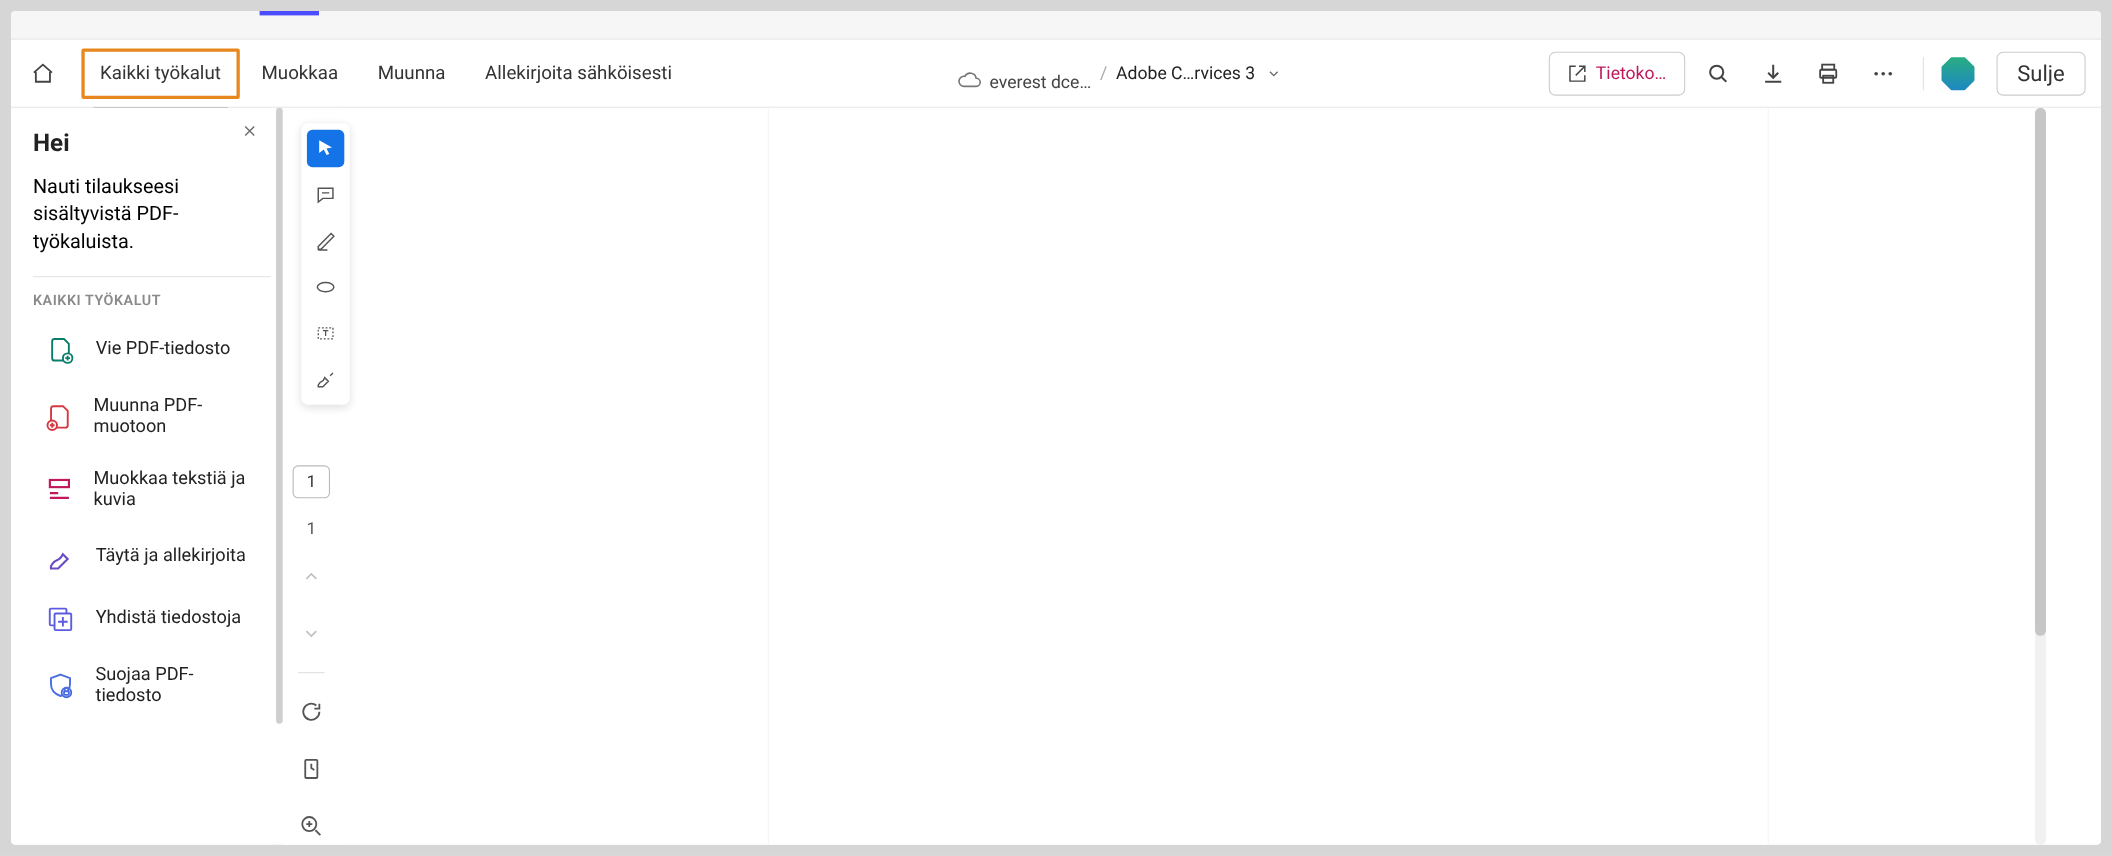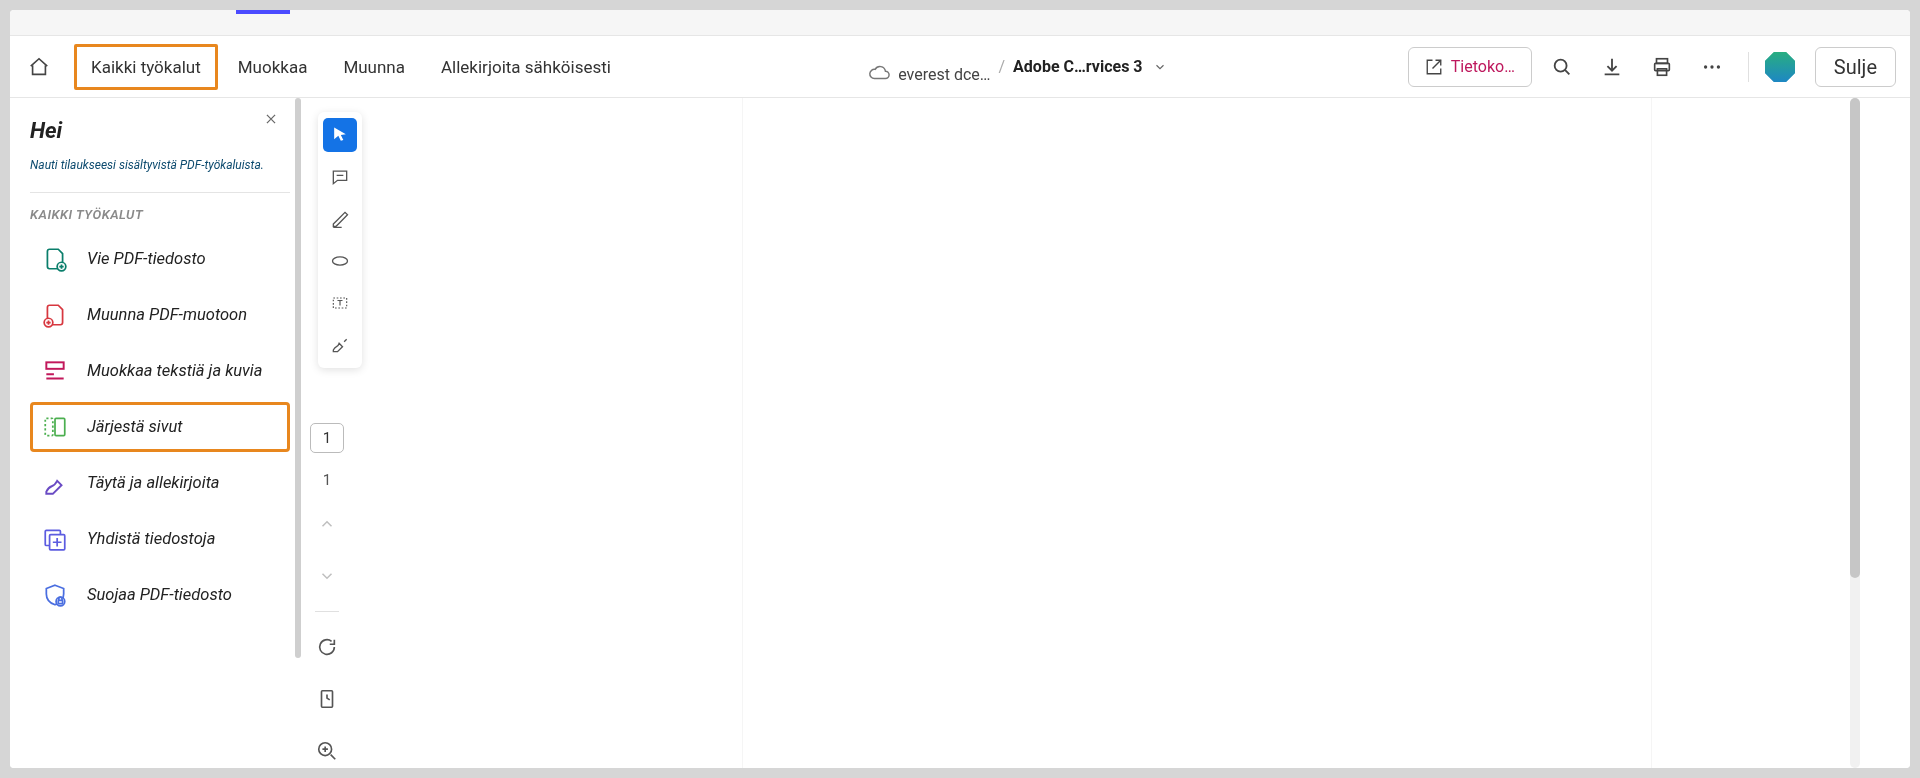--- a/index.html
+++ b/index.html
@@ -10,34 +10,34 @@
   .top-bar { height: 62px; display: flex; align-items: center; padding: 0 14px; border-bottom: 1px solid #e6e6e6; }
   .home-btn { width: 30px; height: 30px; display:flex; align-items:center; justify-content:center; color:#444; cursor:pointer; }
   .menu-group { display:flex; align-items:center; gap: 4px; margin-left: 20px; }
   .menu-item { padding: 10px 14px; font-size: 17px; color:#333; cursor:pointer; border:2px solid transparent; border-radius:4px; }
   .menu-item.highlighted { border:3px solid #e8871e; border-radius:2px; }
   .menu-item.active-underline { position: relative; }
   .menu-item.active-underline::after { content:""; position:absolute; left:8px; right:8px; bottom:-14px; height:3px; background:#222; }
   .center-crumbs { flex:1; display:flex; align-items:center; justify-content:center; gap:8px; color:#444; font-size:16px; }
   .crumb-cloud { display:flex; align-items:flex-end; gap:8px; cursor:pointer;margin-top:12px; }
   .crumb-sep { color:#aaa; }
-  .crumb-doc { font-weight:700; color:#222; display:flex; align-items:center; gap:10px; cursor:pointer; }
+  .crumb-doc { font-weight:400; color:#222; display:flex; align-items:center; gap:10px; cursor:pointer; }
   .right-actions { display:flex; align-items:center; gap:10px; }
   .btn-outline { height:40px; border:1px solid #ccc; border-radius:6px; background:#fff; display:flex; align-items:center; gap:8px; padding:0 16px; font-size:16px; color:#be185d; cursor:pointer; }
   .icon-btn { width:40px; height:40px; display:flex; align-items:center; justify-content:center; color:#444; cursor:pointer; border-radius:6px; }
   .divider-vert { width:1px; height:30px; background:#e0e0e0; margin:0 6px; }
   .avatar { width:30px; height:30px; border-radius:6px; background:linear-gradient(135deg,#2bb673 0%,#1b7fd1 100%); transform: rotate(45deg); border-radius:4px; }
   .avatar-wrap { width:30px; height:30px; display:flex; align-items:center; justify-content:center; overflow:hidden; }
   .close-btn { height:40px; border:1px solid #ccc; border-radius:6px; background:#fff; padding:0 18px; font-size:20px; color:#333; cursor:pointer; margin-left:10px; }
 
   .body-area { flex:1; display:flex; position:relative; overflow:hidden; }
-  .left-panel { width:284px; background:#fff; padding: 20px 4px 0 20px; position:relative;font-style:italic; }
+  .left-panel { width:240px; background:#fff; padding: 20px 4px 0 20px; position:relative; }
   .panel-close { position:absolute; top:14px; right:16px; color:#6b6b6b; cursor:pointer; font-size:18px; }
   .panel-title { font-size:22px; font-weight:700; color:#222; margin-bottom:14px; }
-  .panel-sub { font-size:12px; color:#0c4a6e; line-height:1.4; margin-bottom:18px; }
+  .panel-sub { font-size:18px; color:#000000; line-height:1.4; margin-bottom:18px; }
   .panel-divider { border:none; border-top:1px solid #e4e4e4; margin-bottom:14px; }
   .panel-heading { font-size:13px; letter-spacing:0.5px; color:#8a8a8a; font-weight:600; margin-bottom:12px; }
   .tool-list { display:flex; flex-direction:column; gap:6px; }
   .tool-item { display:flex; align-items:center; gap:18px; padding:8px 8px; border-radius:4px; cursor:pointer; border:3px solid transparent; }
   .tool-item.highlighted { border:3px solid #e8871e; }
   .tool-item .ticon { width:28px; height:28px; display:flex; align-items:center; justify-content:center; }
   .tool-item .tlabel { font-size:16.5px; color:#222; }
 
   .panel-resizer { width:8px; background:transparent; position:relative; cursor:ew-resize; }
   .panel-resizer::after { content:""; position:absolute; left:1px; top:0; bottom:110px; width:6px; background:#cfcfcf; border-radius:3px; }
@@ -188,29 +188,20 @@
         <div class="tool-item">
           <span class="ticon">
             <svg width="26" height="26" viewBox="0 0 24 24" fill="none" stroke="#c2185b" stroke-width="1.8">
                 <rect x="4" y="4" width="16" height="6"></rect>
                 <path d="M4 15h7M4 19h16"></path>
               </svg>
           </span>
           <span class="tlabel">Muokkaa tekstiä ja kuvia</span>
         </div>
 
-        <div class="tool-item highlighted">
-          <span class="ticon">
-            <svg width="26" height="26" viewBox="0 0 24 24" fill="none" stroke="#4caf50" stroke-width="1.6">
-                <rect x="12" y="4" width="9" height="16" rx="1"></rect>
-                <rect x="3" y="4" width="7" height="16" rx="1" stroke-dasharray="2 2"></rect>
-              </svg>
-          </span>
-          <span class="tlabel">Järjestä sivut</span>
-        </div>
 
         <div class="tool-item">
           <span class="ticon">
             <svg width="26" height="26" viewBox="0 0 24 24" fill="none" stroke="#6a4bc4" stroke-width="1.8">
                 <path d="M4 20c4-8 6-2 10-10l4 4-8 8H4z"></path>
               </svg>
           </span>
           <span class="tlabel">Täytä ja allekirjoita</span>
         </div>
 

